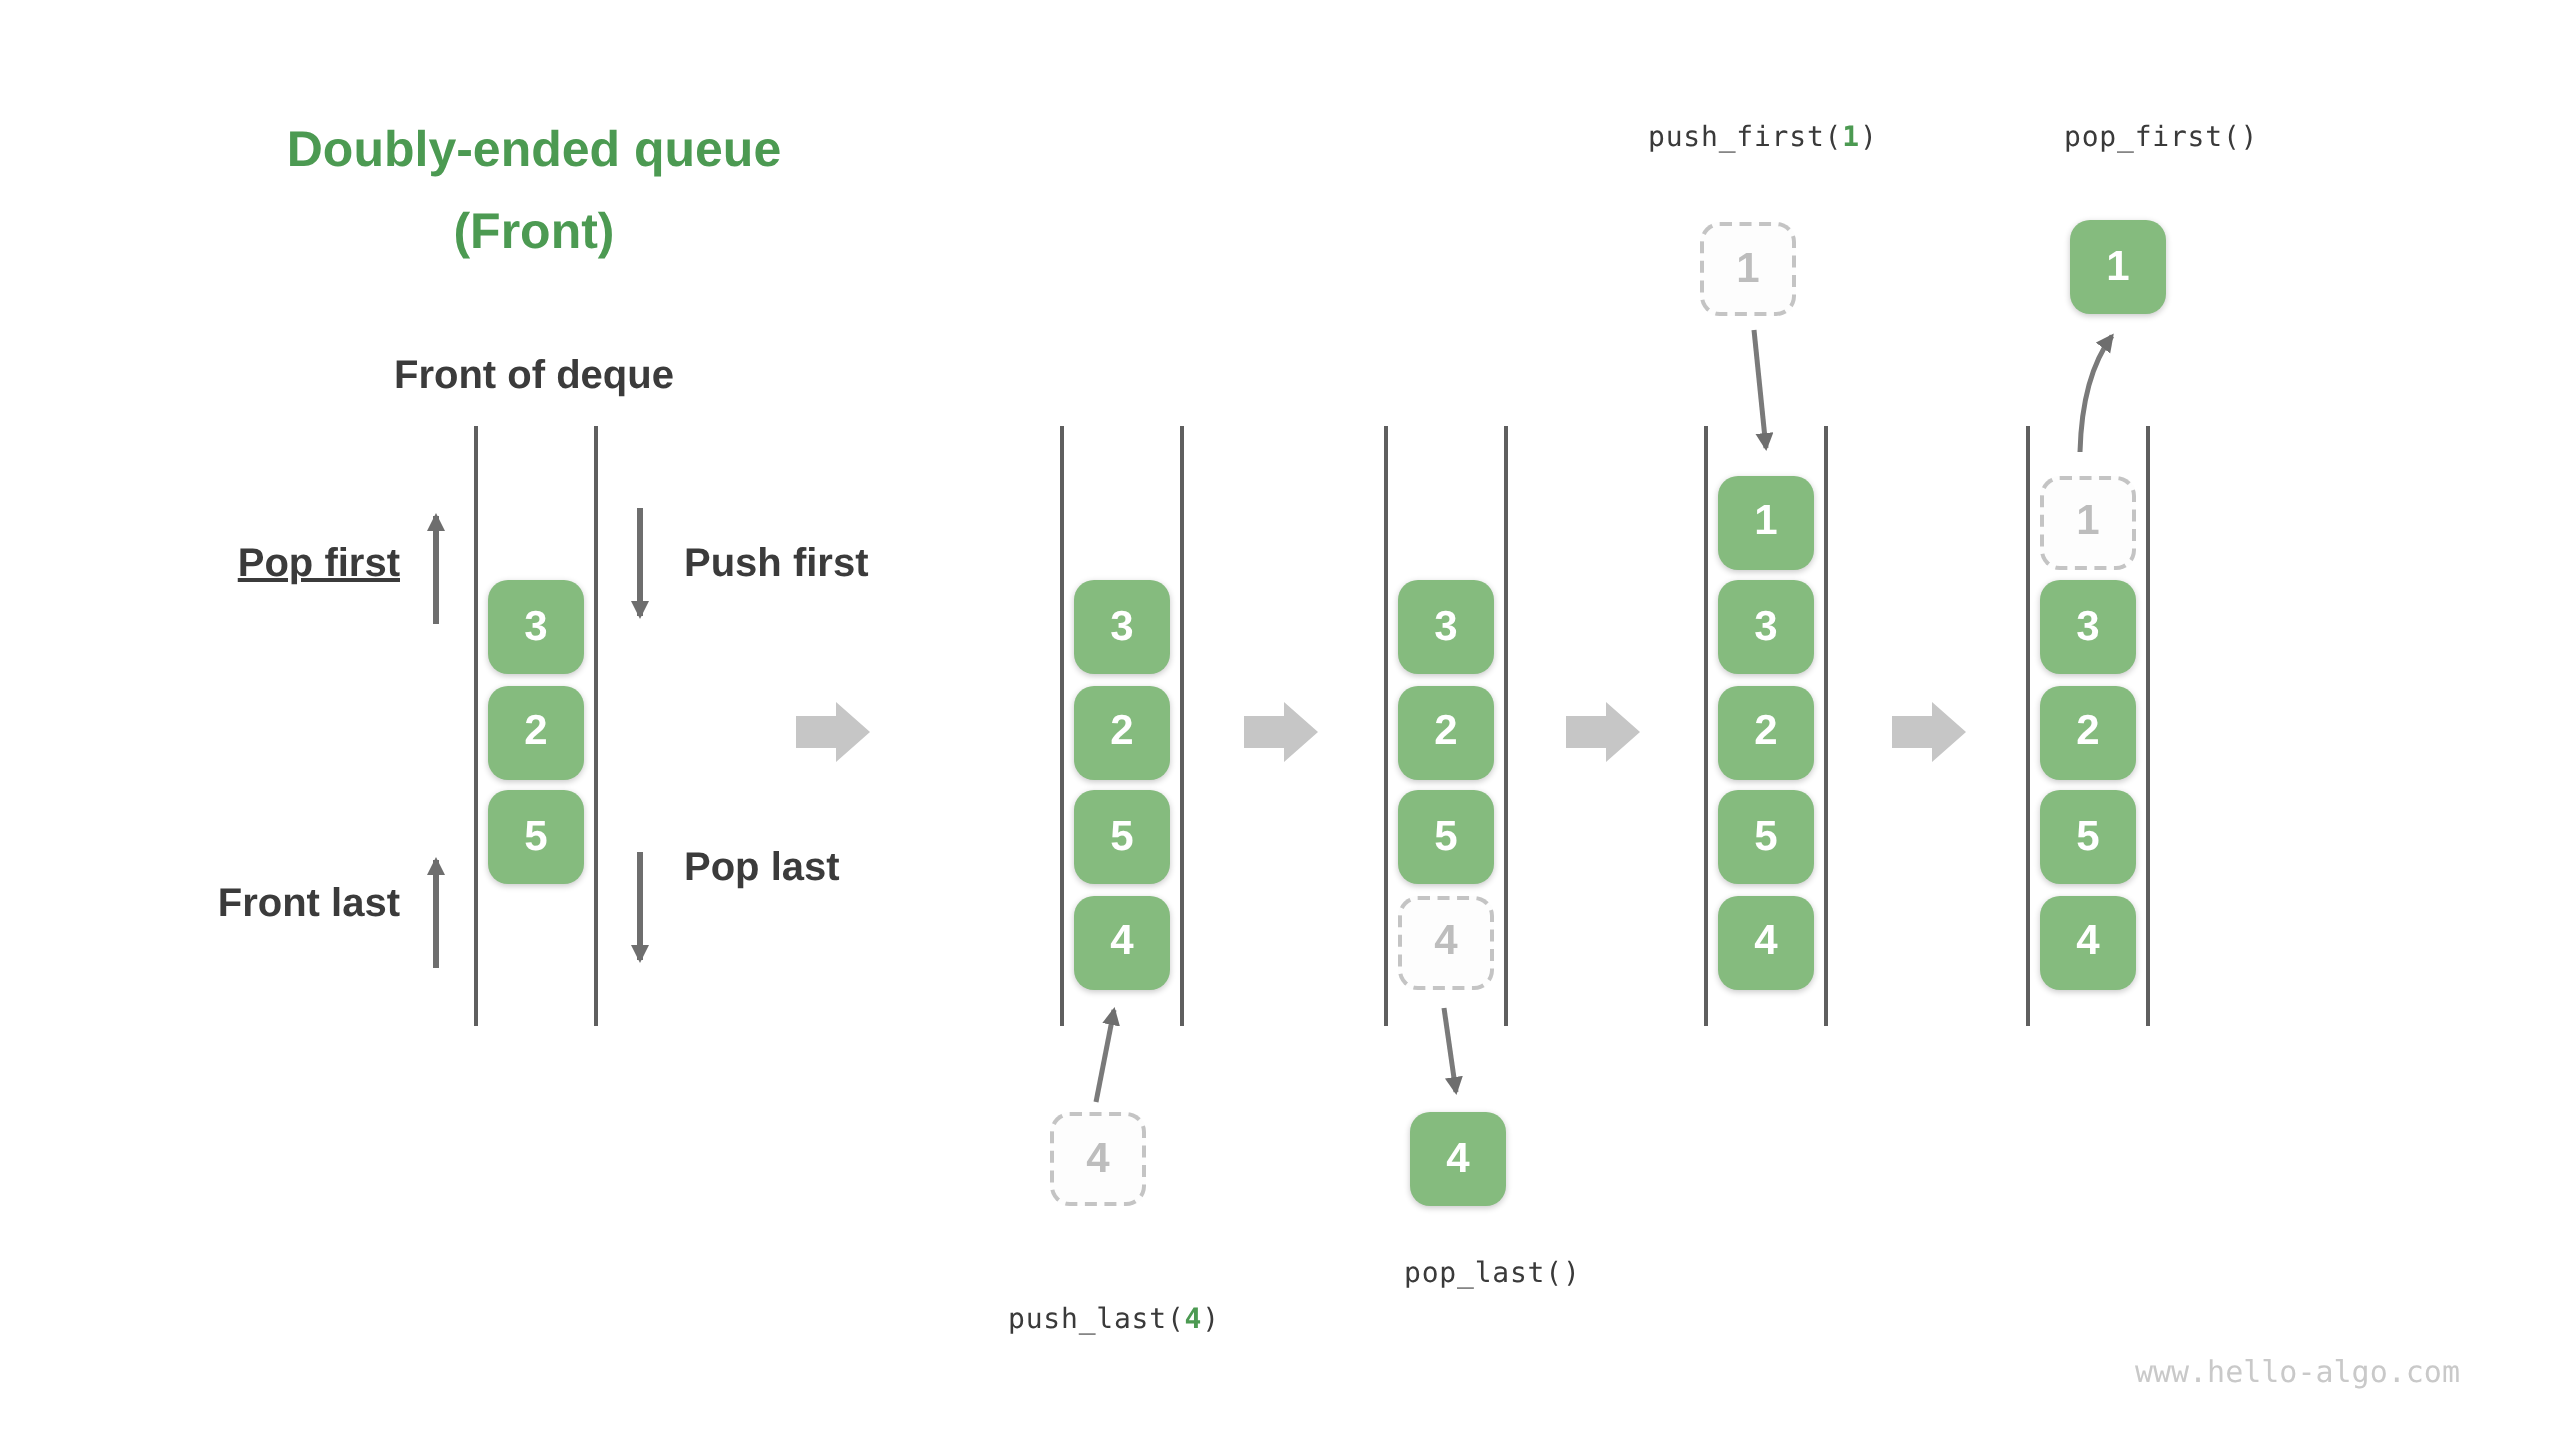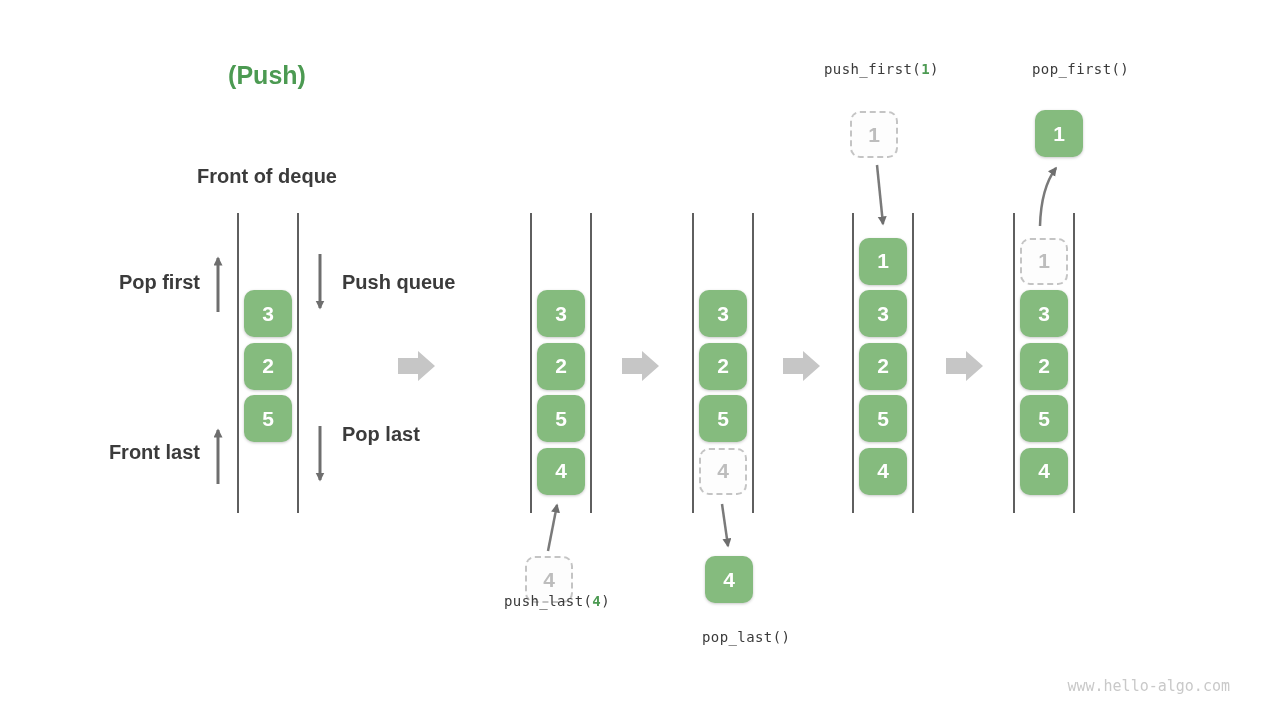--- a/index.html
+++ b/index.html
@@ -50,27 +50,28 @@
   .cell.float { position:absolute; }
   
   .overlay { position:absolute; left:0; top:0; pointer-events:none; }
 </style>
 </head>
 <body>
 
 <div class="canvas">
 
   <div class="title">
-    <div>(Push)</div>
+    <div>Doubly-ended queue</div>
+    <div>(Front)</div>
   </div>
 
-  <div class="end-label" style="top:165px;">Front of deque</div>
+  <div class="end-label" style="top:177px;">Front of deque</div>
 
-  <div class="side-label right-align" style="left:92px; top:271px;">Pop first</div>
-  <div class="side-label" style="left:342px; top:271px;">Push queue</div>
+  <div class="side-label right-align" style="left:92px; top:271px;text-decoration:underline;">Pop first</div>
+  <div class="side-label" style="left:342px; top:271px;">Push first</div>
   <div class="side-label right-align" style="left:92px; top:441px;">Front last</div>
   <div class="side-label" style="left:342px; top:423px;">Pop last</div>
 
   <div class="queue" style="left:237px;">
     <div class="wall left"></div>
     <div class="wall right"></div>
     <div class="cells rows4">
       <div class="cell">3</div>
       <div class="cell">2</div>
       <div class="cell">5</div>
@@ -121,21 +122,21 @@
       <div class="cell">5</div>
       <div class="cell">4</div>
     </div>
   </div>
 
   <div class="cell ghost float" style="left:525px; top:556px;">4</div>
   <div class="cell float" style="left:705px; top:556px;">4</div>
   <div class="cell ghost float" style="left:850px; top:111px;">1</div>
   <div class="cell float" style="left:1035px; top:110px;">1</div>
 
-  <div class="code" style="left:504px; top:593px;"><span>push_last(</span><span class="arg">4</span><span>)</span></div>
+  <div class="code" style="left:504px; top:652px;"><span>push_last(</span><span class="arg">4</span><span>)</span></div>
   <div class="code" style="left:702px; top:629px;">pop_last()</div>
   <div class="code" style="left:824px; top:61px;"><span>push_first(</span><span class="arg">1</span><span>)</span></div>
   <div class="code" style="left:1032px; top:61px;">pop_first()</div>
 
   <div class="watermark">www.hello-algo.com</div>
 
   <svg class="overlay" width="1280" height="720" viewBox="0 0 1280 720">
     <defs>
       <marker id="ah" markerWidth="10" markerHeight="10" refX="7.5" refY="4.5" orient="auto" markerUnits="userSpaceOnUse">
         <path d="M0,0 L9,4.5 L0,9 Z" fill="#6e6e6e"></path>

